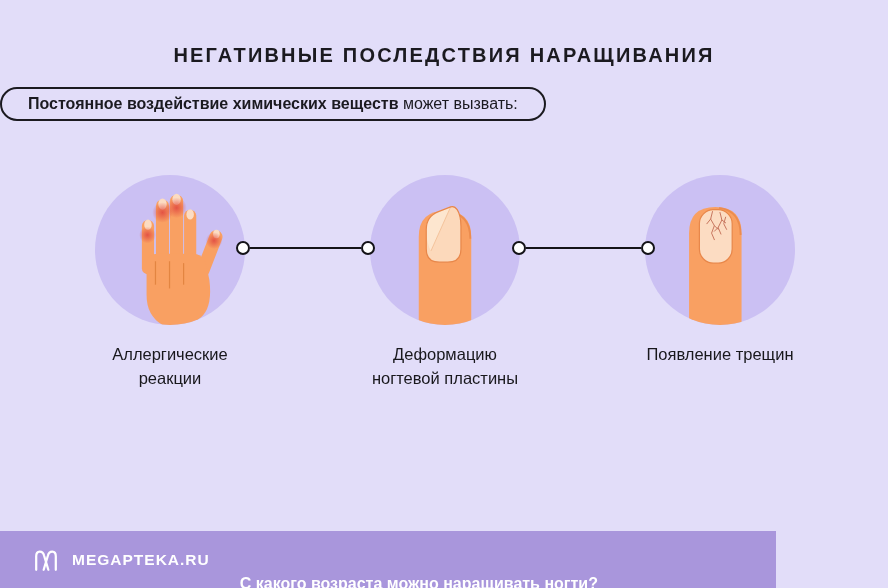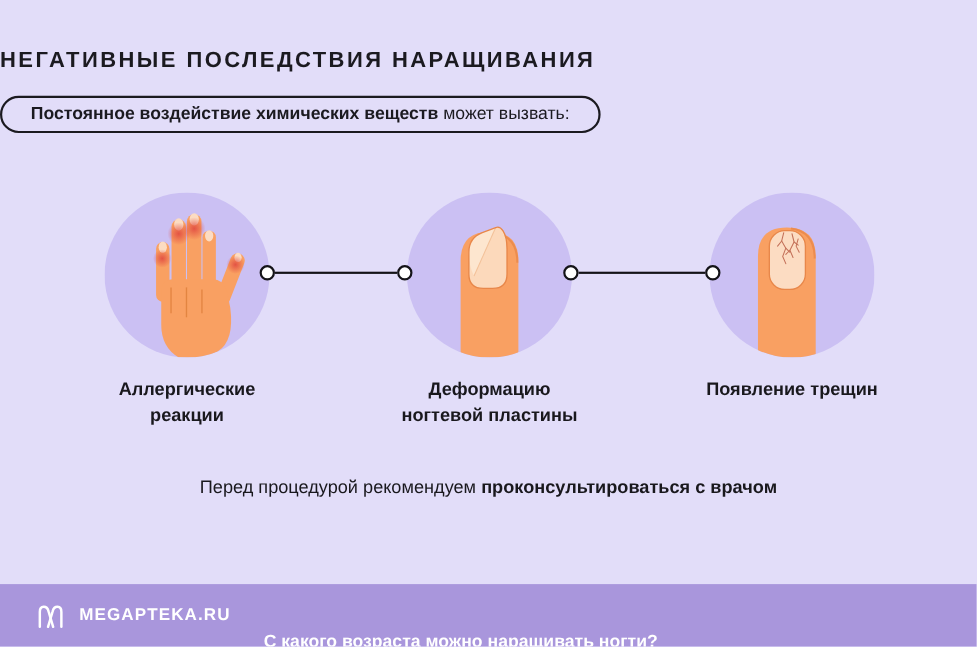--- a/index.html
+++ b/index.html
@@ -8,21 +8,21 @@
     font-family:"Liberation Sans", sans-serif;
     background:#E2DDF9;
   }
   .stage{
     position:relative;width:888px;height:588px;
     background:#E2DDF9;overflow:hidden;
   }
   
   .title{
     position:absolute;top:44px;left:0;width:888px;
-    text-align:left;font-size:20px;font-weight:800;
+    text-align:center;font-size:20px;font-weight:800;
     letter-spacing:2.2px;color:#1B1A20;
   }
   
   .pill-wrap{
     position:absolute;top:87px;left:0;width:888px;
     display:flex;justify-content:flex-start;
   }
   .pill{
     display:inline-flex;align-items:center;
     border:2px solid #1B1A20;border-radius:24px;
@@ -33,21 +33,21 @@
   
   .item-circle{
     position:absolute;width:150px;height:150px;border-radius:50%;
   }
   .item-circle svg{display:block;width:150px;height:150px;}
   .item-label{
     position:absolute;top:343px;width:220px;
     text-align:center;font-size:16.5px;line-height:1.45;
     color:#19181D;font-weight:400;
   }
-  .item-label span{display:block;font-weight:bold;}
+  .item-label span{display:block;}
   #circle-1{left:95px;top:175px;}
   #circle-2{left:370px;top:175px;}
   #circle-3{left:645px;top:175px;}
   #label-1{left:60px;}
   #label-2{left:335px;}
   #label-3{left:610px;}
   
   .connector{
     position:absolute;top:241px;height:14px;
     display:flex;align-items:center;
@@ -62,21 +62,21 @@
   #connector-2{left:512px;width:143px;}
   
   .note{
     position:absolute;top:431px;left:0;width:888px;
     text-align:center;font-size:16.5px;line-height:1.46;color:#19181D;
   }
   .note .line{display:block;white-space:nowrap;}
   .note .bold{font-weight:700;}
   
   .footer{
-    position:absolute;left:0;bottom:0;width:888px;height:57px;
+    position:absolute;left:0;bottom:0;width:776px;height:57px;
     background:#A996DC;display:flex;align-items:center;
     box-sizing:border-box;padding-left:32px;
   }
   .footer .logo{width:28px;height:28px;flex:none;}
   .footer .brand{
     margin-left:12px;color:#FFFFFF;font-weight:800;
     font-size:15.5px;letter-spacing:1px;white-space:nowrap;
   }
   .footer .question{
     margin-left:30px;color:#FFFFFF;font-weight:700;
@@ -204,21 +204,20 @@
   <div class="item-label" id="label-3">
     <span>Появление трещин</span>
     <span></span>
   </div>
   <div class="item-label" id="label-2">
     <span>Деформацию</span>
     <span>ногтевой пластины</span>
   </div>
 
   <div class="note">
-    <span class="line"><span>Перед процедурой рекомендуем </span><span class="bold">проконсультироваться с врачом</span></span>
   </div>
 
   <div class="footer">
     <svg class="logo" viewBox="0 0 30 30">
       <g fill="none" stroke="#FFFFFF" stroke-width="2.4" stroke-linecap="round" stroke-linejoin="round">
         <path d="M4.5,25.5 L4.5,11 C4.5,4.5 11.5,4.5 13,10.5 L17.5,25.5"></path>
         <path d="M25.5,25.5 L25.5,11 C25.5,4.5 18.5,4.5 17,10.5 L12.5,25.5"></path>
       </g>
     </svg>
     <span class="brand">MEGAPTEKA.RU</span>

